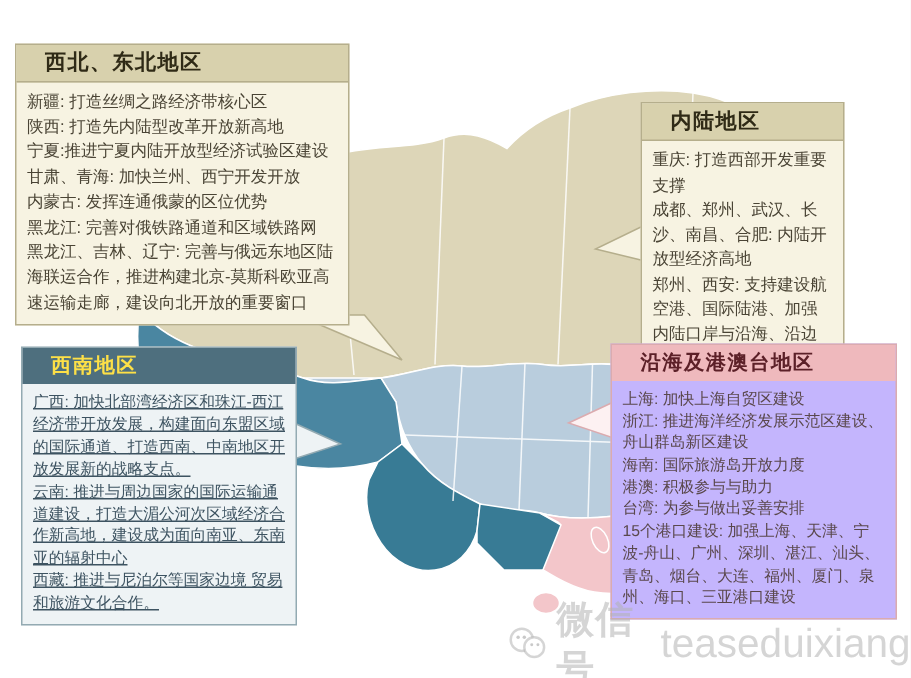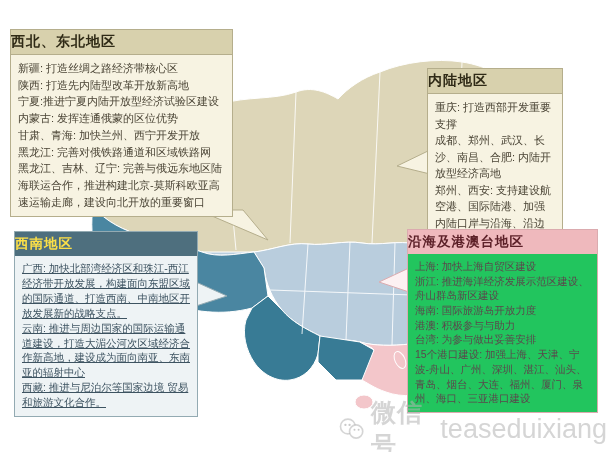--- a/index.html
+++ b/index.html
@@ -3,33 +3,33 @@
 <meta charset="utf-8">
 <style>
   html,body{margin:0;padding:0;background:#fff;}
   .stage{
     position:relative;width:607px;height:452px;background:#ffffff;overflow:hidden;
     font-family:"Liberation Sans","DejaVu Sans",sans-serif;
     border-right:2px solid #ececec;
   }
   .map-svg{position:absolute;left:0;top:0;z-index:1;}
   .region-box{position:absolute;z-index:2;border:1px solid;box-sizing:border-box;}
-  .region-box .hd{font-weight:bold;font-size:14px;padding:3px 0;letter-spacing:1px;}
+  .region-box .hd{font-weight:bold;font-size:14px;padding:3px 19px;letter-spacing:1px;}
   .region-box .bd{padding:5px 7px 6px 7px;}
   .region-box .bd .line{margin:0;}
   
   .theme-khaki{background:#f7f3e2;border-color:#b5ae8c;}
   .theme-khaki .hd{background:#d8d1ad;color:#2f2a16;border-bottom:1px solid #b5ae8c;}
   .theme-khaki .bd{color:#4a4435;}
   
   .theme-teal{background:#eef3f5;border-color:#93aab2;}
   .theme-teal .hd{background:#4e6f7e;color:#fde047;}
   .theme-teal .bd{color:#3d5361;text-decoration:underline;}
   
-  .theme-pink{background:#22c55e;border-color:#dbabaf;}
+  .theme-pink{background:#c4b5fd;border-color:#dbabaf;}
   .theme-pink .hd{background:#efb9bd;color:#5c2028;}
   .theme-pink .bd{color:#5a484c;}
 
   #box-nw{left:10px;top:29px;width:223px;}
   #box-nw .bd{font-size:11px;line-height:1.52;}
   #box-inland{left:427px;top:68px;width:136px;}
   #box-inland .bd{font-size:11px;line-height:1.5;}
   #box-sw{left:14px;top:231px;width:184px;}
   #box-sw .hd{font-size:13.5px;}
   #box-sw .bd{font-size:10.5px;line-height:1.42;}
@@ -114,22 +114,22 @@
       <polygon points="409,268 409,292 379,282" fill="#fdf1f2" stroke="#dbabaf" stroke-width="1"></polygon>
     </g>
   </svg>
 
   <div class="region-box theme-khaki" id="box-nw">
     <div class="hd">西北、东北地区</div>
     <div class="bd">
         <div class="line">新疆: 打造丝绸之路经济带核心区</div>
         <div class="line">陕西: 打造先内陆型改革开放新高地</div>
         <div class="line">宁夏:推进宁夏内陆开放型经济试验区建设</div>
+        <div class="line">甘肃、青海: 加快兰州、西宁开发开放</div>
         <div class="line">内蒙古: 发挥连通俄蒙的区位优势</div>
-        <div class="line">甘肃、青海: 加快兰州、西宁开发开放</div>
         <div class="line">黑龙江: 完善对俄铁路通道和区域铁路网</div>
         <div class="line">黑龙江、吉林、辽宁: 完善与俄远东地区陆海联运合作，推进构建北京-莫斯科欧亚高速运输走廊，建设向北开放的重要窗口</div>
       </div>
   </div>
 
   <div class="region-box theme-khaki" id="box-inland">
     <div class="hd">内陆地区</div>
     <div class="bd">
         <div class="line">重庆: 打造西部开发重要支撑</div>
         <div class="line">成都、郑州、武汉、长沙、南昌、合肥: 内陆开放型经济高地</div>

